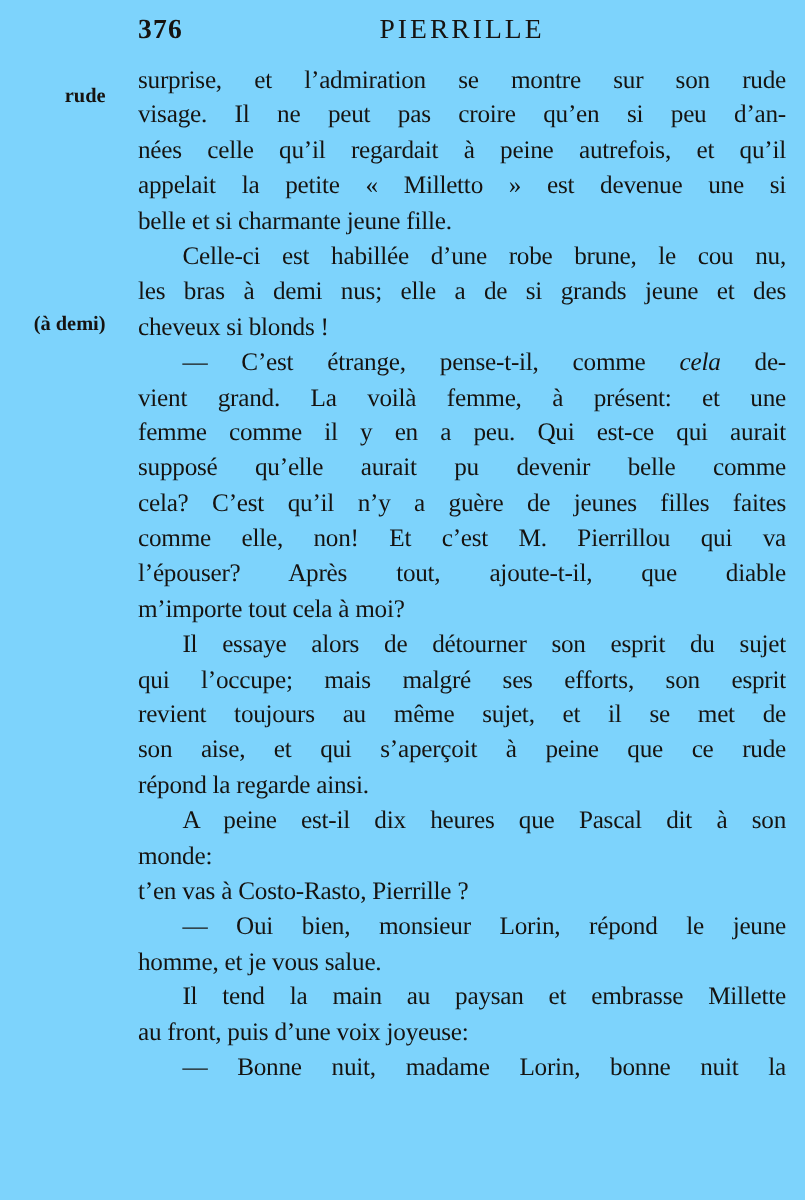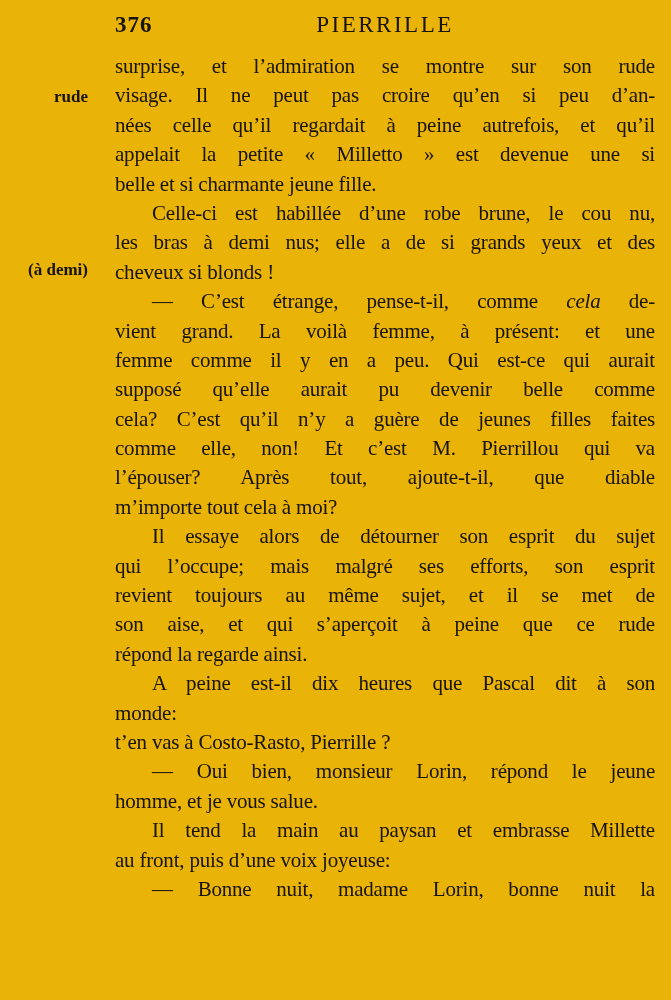--- a/index.html
+++ b/index.html
@@ -4,21 +4,21 @@
 <style>
   html, body {
     margin: 0;
     padding: 0;
     background: #ffffff;
   }
   .page {
     position: relative;
     width: 671px;
     height: 1000px;
-    background: #eab308;
+    background: #7dd3fc;
     color: #161310;
     font-family: "Liberation Serif", "DejaVu Serif", serif;
     overflow: hidden;
   }
 
   
   .running-head {
     position: absolute;
     left: 115px;
     top: 11px;
@@ -86,36 +86,36 @@
 <body>
 
 <div class="page">
 
   <header class="running-head">
     <span class="page-number">376</span>
     <span class="running-title">PIERRILLE</span>
   </header>
 
   <div class="margin-col">
-    <div class="margin-note" style="top: 87px;">
+    <div class="margin-note" style="top: 70px;">
       <span>rude</span>
     </div>
     <div class="margin-note" style="top: 260px;">
       <span>(à demi)</span>
     </div>
   </div>
 
   <main class="text-column">
     <div class="line">surprise, et l’admiration se montre sur son rude</div>
     <div class="line">visage.  Il ne peut pas croire qu’en si peu d’an-</div>
     <div class="line">nées celle qu’il regardait à peine autrefois, et qu’il</div>
     <div class="line">appelait la petite « Milletto » est devenue une si</div>
     <div class="line end">belle et si charmante jeune fille.</div>
     <div class="line indent">Celle-ci est habillée d’une robe brune, le cou nu,</div>
-    <div class="line">les bras à demi nus; elle a de si grands yeux et des</div>
+    <div class="line">les bras à demi nus; elle a de si grands jeune et des</div>
     <div class="line end">cheveux si blonds !</div>
     <div class="line indent"><span>— C’est étrange, pense-t-il, comme </span><span class="it">cela</span><span> de-</span></div>
     <div class="line">vient grand.  La voilà femme, à présent: et une</div>
     <div class="line">femme comme il y en a peu.  Qui est-ce qui aurait</div>
     <div class="line">supposé qu’elle aurait pu devenir belle comme</div>
     <div class="line">cela?  C’est qu’il n’y a guère de jeunes filles faites</div>
     <div class="line">comme elle, non! Et c’est M. Pierrillou qui va</div>
     <div class="line">l’épouser?  Après tout, ajoute-t-il, que diable</div>
     <div class="line end">m’importe tout cela à moi?</div>
     <div class="line indent">Il essaye alors de détourner son esprit du sujet</div>

